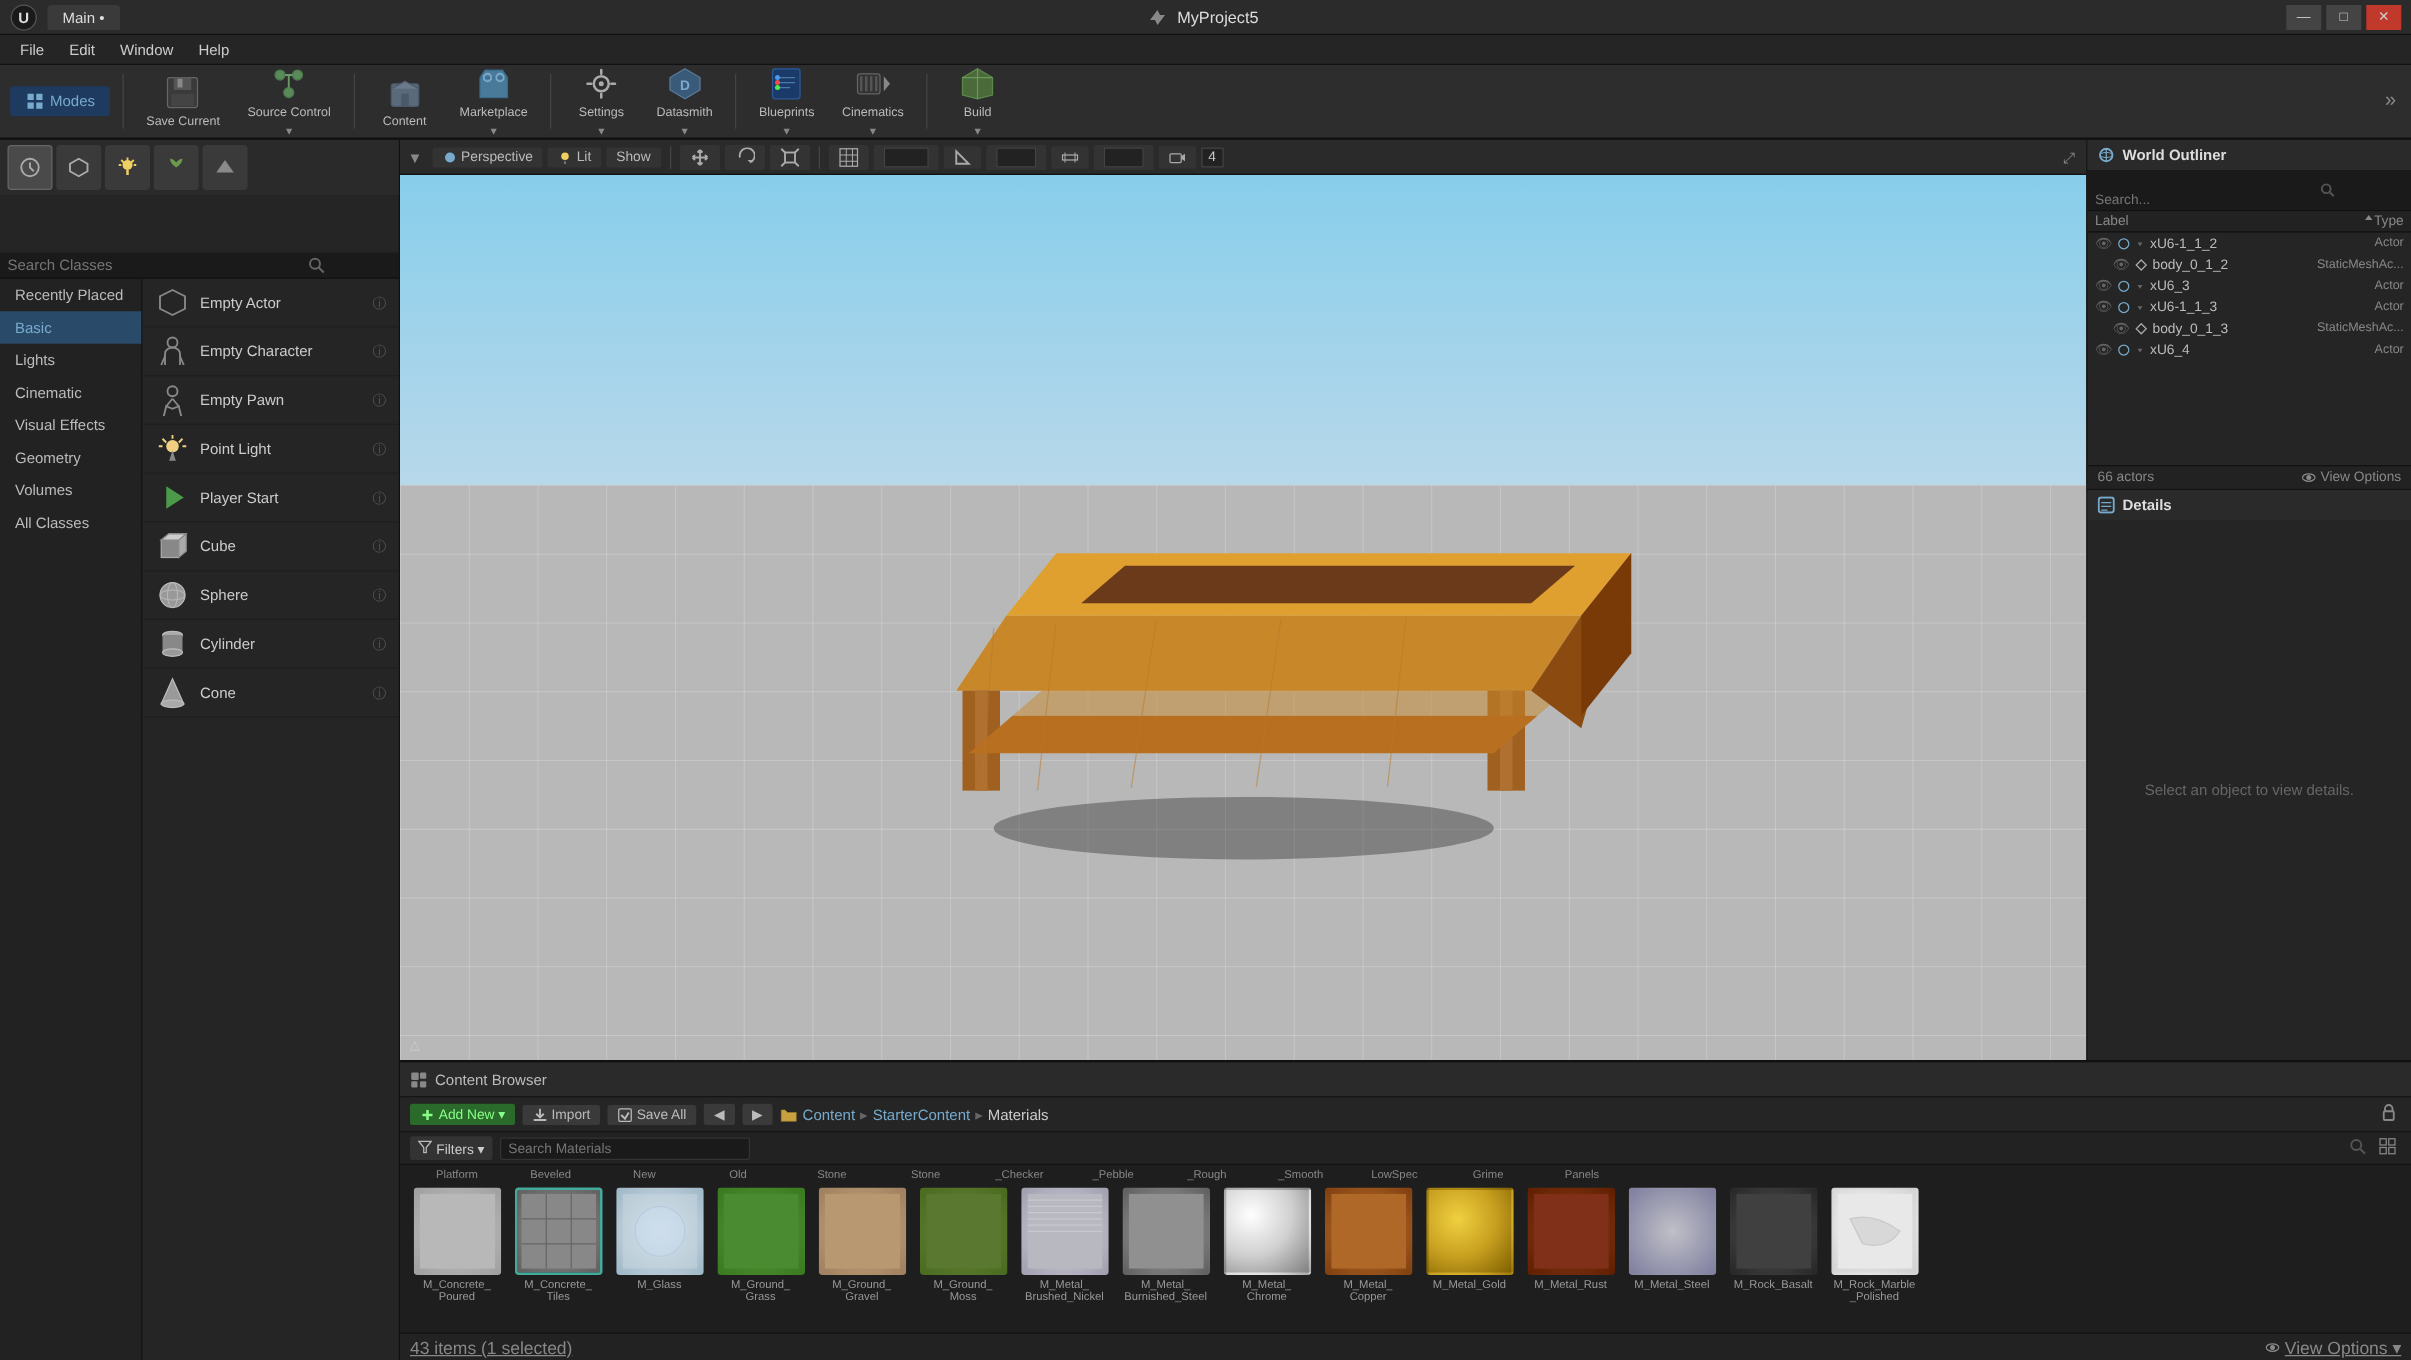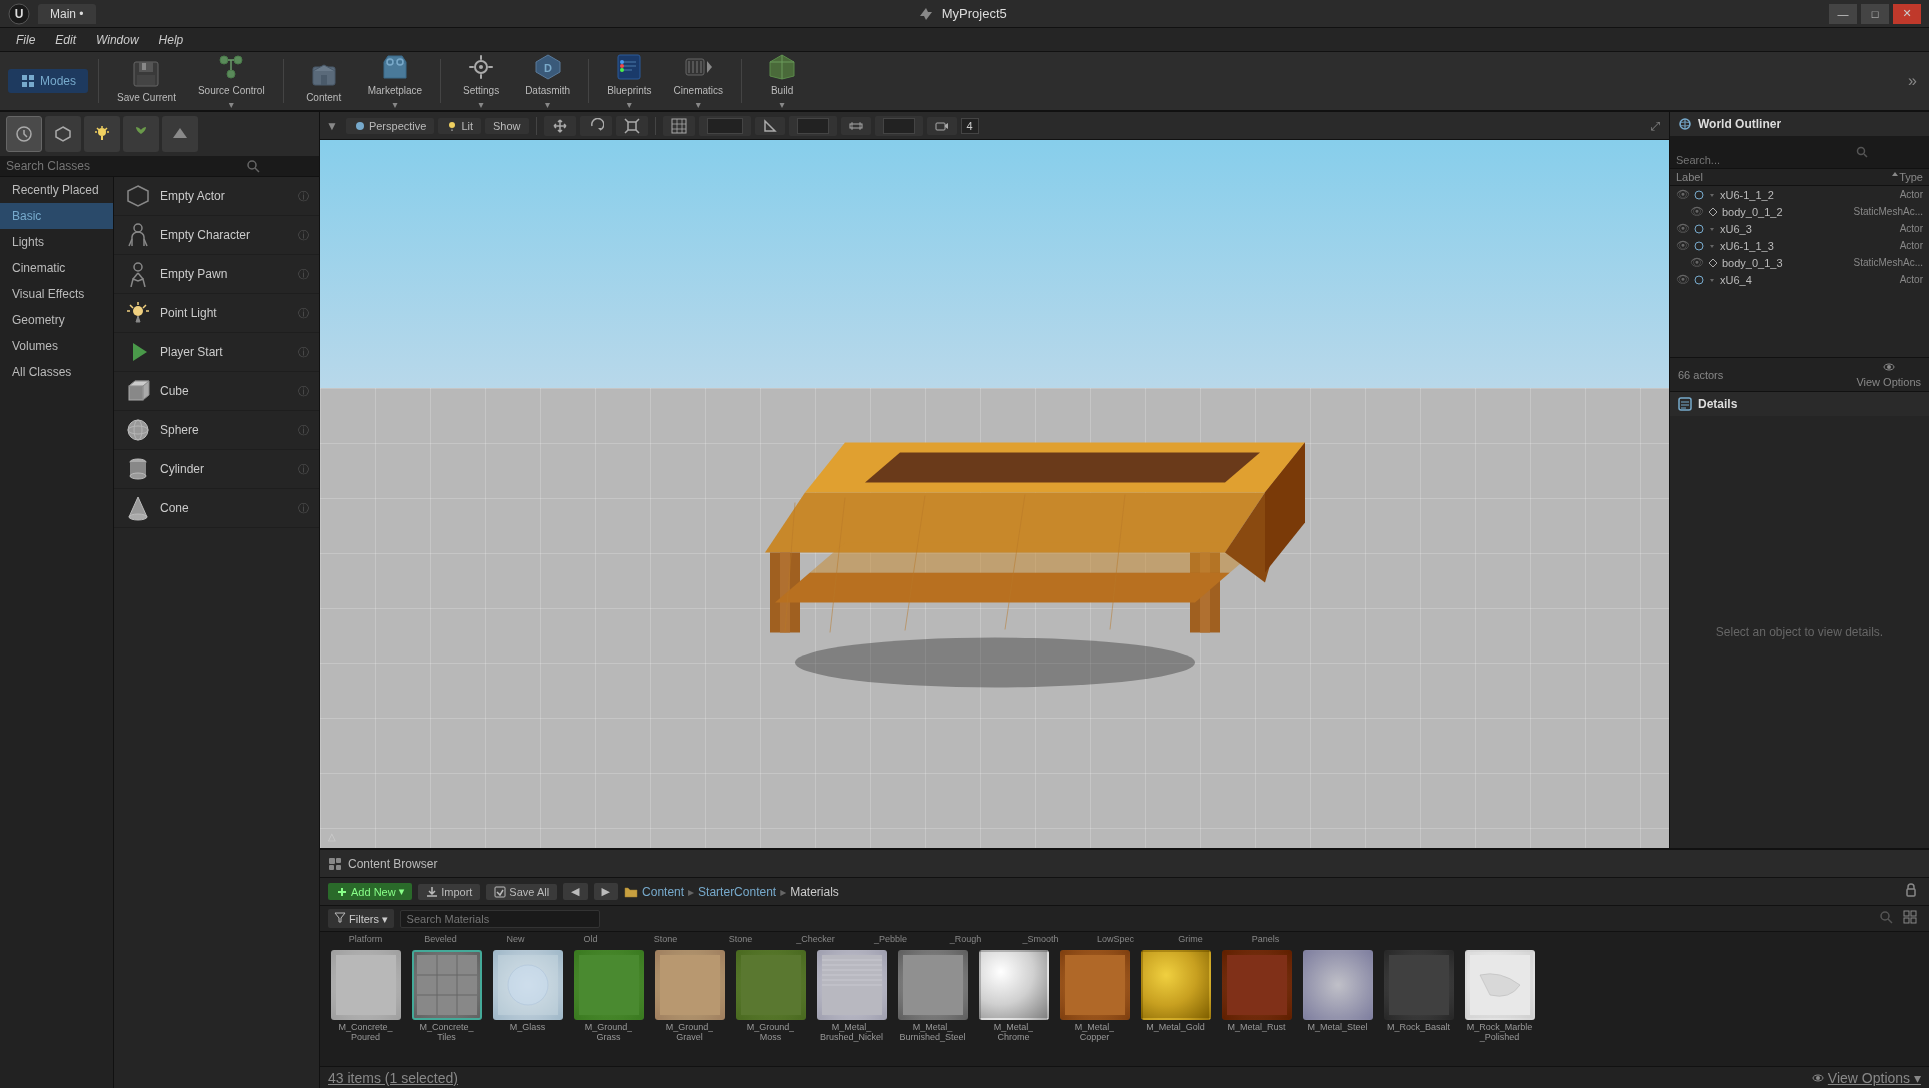--- a/index.html
+++ b/index.html
@@ -9,38 +9,38 @@
     #titlebar { height: 28px; background: #2b2b2b; display: flex; align-items: center; justify-content: space-between; padding: 0 8px; border-bottom: 1px solid #111; }
     #titlebar-left { display: flex; align-items: center; gap: 8px; }
     #titlebar-tab { background: #3a3a3a; padding: 3px 12px; border-radius: 3px 3px 0 0; font-size: 12px; color: #ddd; }
     #titlebar-right { display: flex; align-items: center; gap: 4px; }
     .title-btn { width: 28px; height: 20px; background: #444; border: none; color: #ccc; cursor: pointer; font-size: 11px; display: flex; align-items: center; justify-content: center; }
     .title-btn.close { background: #c0392b; }
     #project-name { font-size: 13px; color: #ddd; margin-right: 0; }
 
     
     #menubar { height: 24px; background: #252525; display: flex; align-items: center; padding: 0 6px; border-bottom: 1px solid #111; }
-    .menu-item { padding: 2px 10px; color: #ccc; cursor: pointer; font-size: 12px; font-style: italic; }
+    .menu-item { padding: 2px 10px; color: #ccc; cursor: pointer; font-size: 12px; }
 
     
     #toolbar { height: 60px; background: #2d2d2d; display: flex; align-items: center; padding: 0 8px; gap: 6px; border-bottom: 2px solid #111; }
     .toolbar-btn { display: flex; flex-direction: column; align-items: center; justify-content: center; gap: 3px; padding: 4px 8px; cursor: pointer; color: #bbb; font-size: 10px; min-width: 60px; height: 52px; border-radius: 3px; }
     .toolbar-icon { width: 32px; height: 32px; display: flex; align-items: center; justify-content: center; font-size: 20px; }
     .toolbar-divider { width: 1px; height: 44px; background: #444; margin: 0 4px; }
     #modes-btn { background: #1e3a5f; padding: 4px 12px; border-radius: 3px; color: #7ac; font-size: 12px; cursor: pointer; display: flex; align-items: center; gap: 4px; }
 
     
     #main { display: flex; flex: 1; height: calc(1088px - 28px - 24px - 60px); }
 
     
     #left-panel { width: 320px; background: #252525; border-right: 1px solid #111; display: flex; flex-direction: column; }
     .panel-tabs { display: flex; gap: 3px; padding: 4px 6px; background: #2a2a2a; flex-wrap: wrap; }
     .actor-icon-btn { width: 36px; height: 36px; background: #3a3a3a; border-radius: 3px; display: flex; align-items: center; justify-content: center; cursor: pointer; font-size: 16px; }
     .actor-icon-btn.active { background: #4a4a4a; border: 1px solid #666; }
-    #search-classes { display: flex; align-items: flex-end; background: #1a1a1a; padding: 3px 6px; border-bottom: 1px solid #111; }
+    #search-classes { display: flex; align-items: flex-end; background: #1a1a1a; padding: 3px 6px; border-bottom: 1px solid #111; margin-top: 46px; }
     #search-classes input { background: transparent; border: none; color: #aaa; font-size: 12px; width: 240px; outline: none; }
     .category-item { padding: 6px 12px; cursor: pointer; font-size: 12px; color: #bbb; }
     .category-item.active { background: #2a4a6a; color: #7ac; }
     .actor-item { display: flex; align-items: center; padding: 5px 10px; cursor: pointer; border-bottom: 1px solid #1e1e1e; gap: 8px; }
     .actor-icon { width: 28px; height: 28px; display: flex; align-items: center; justify-content: center; font-size: 14px; }
     .actor-label { flex: 1; font-size: 12px; color: #ccc; }
     .actor-info { color: #555; font-size: 11px; }
 
     
     #left-sidebar { width: 114px; background: #222; border-right: 1px solid #111; display: flex; flex-direction: column; }
@@ -675,21 +675,21 @@
                 </svg>
               <svg width="8" height="8" viewBox="0 0 8 8">
                   <path d="M2 3 L6 3 L4 6 Z" fill="#666"></path>
                 </svg>
               <span class="item-name">xU6_4</span>
               <span class="item-type">Actor</span>
             </div>
           </div>
           <div id="outliner-footer">
             <span>66 actors</span>
-            <span style="display:flex;align-items:center;gap:3px;flex-direction:column;">
+            <span style="display:flex;align-items:center;gap:3px;">
               <svg width="12" height="12" viewBox="0 0 12 12">
                   <ellipse cx="6" cy="6" rx="5" ry="3" fill="none" stroke="#888" stroke-width="1"></ellipse>
                   <circle cx="6" cy="6" r="2" fill="#888"></circle>
                 </svg>
               <span style="cursor:pointer;">View Options</span>
             </span>
           </div>
         </div>
 
         <div id="details-panel">

